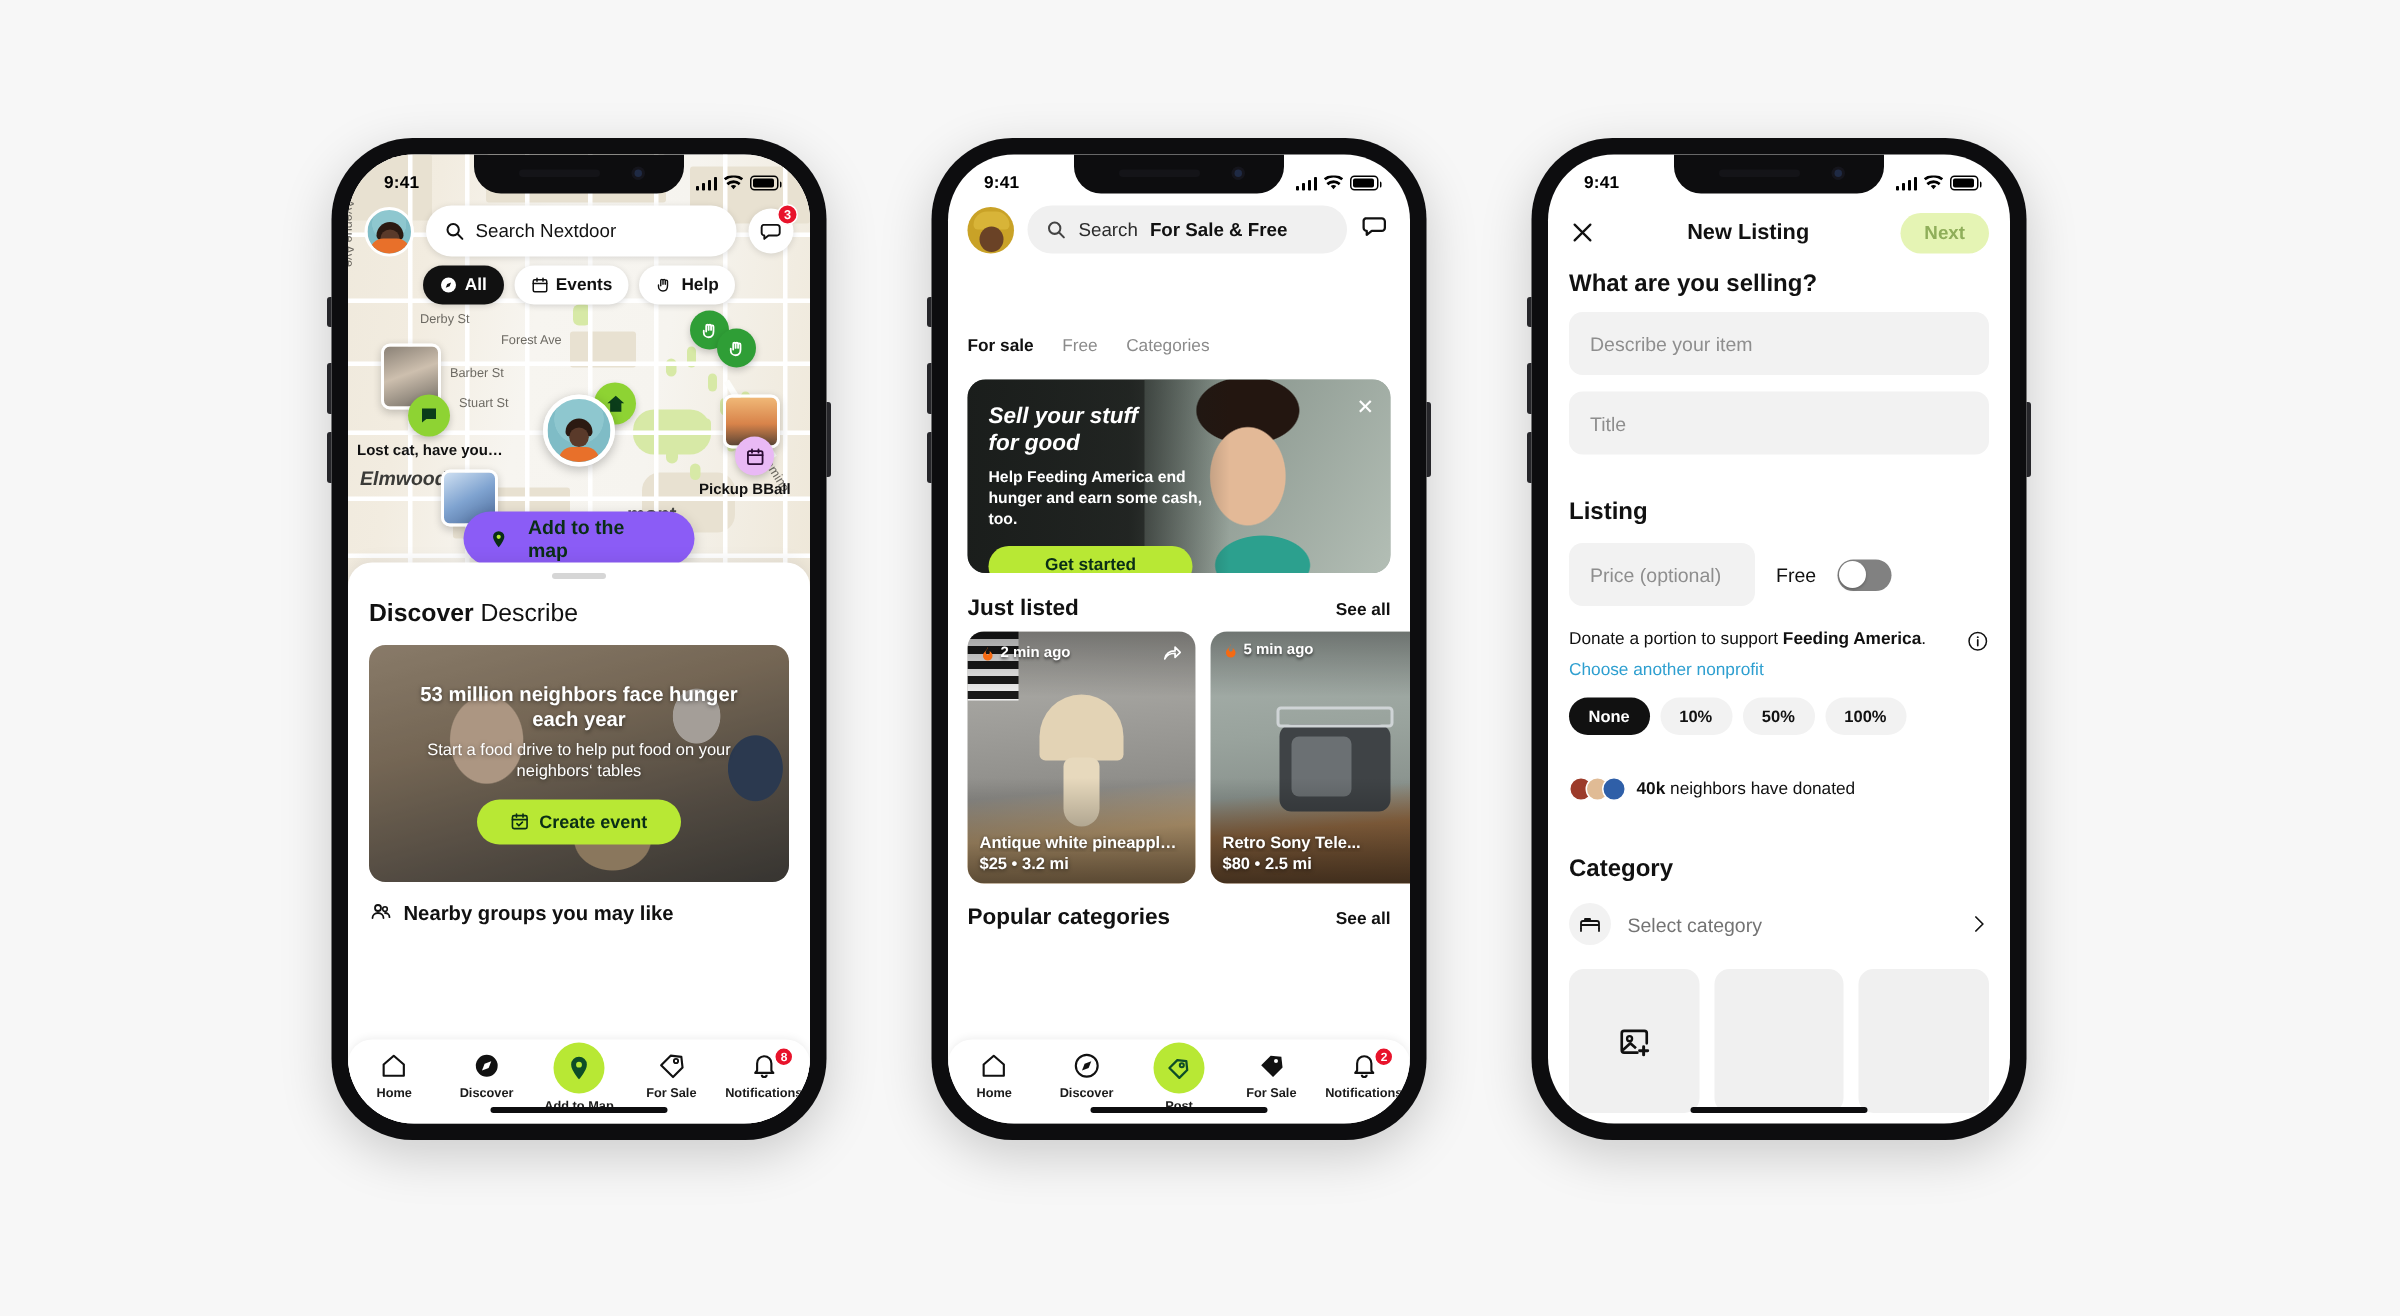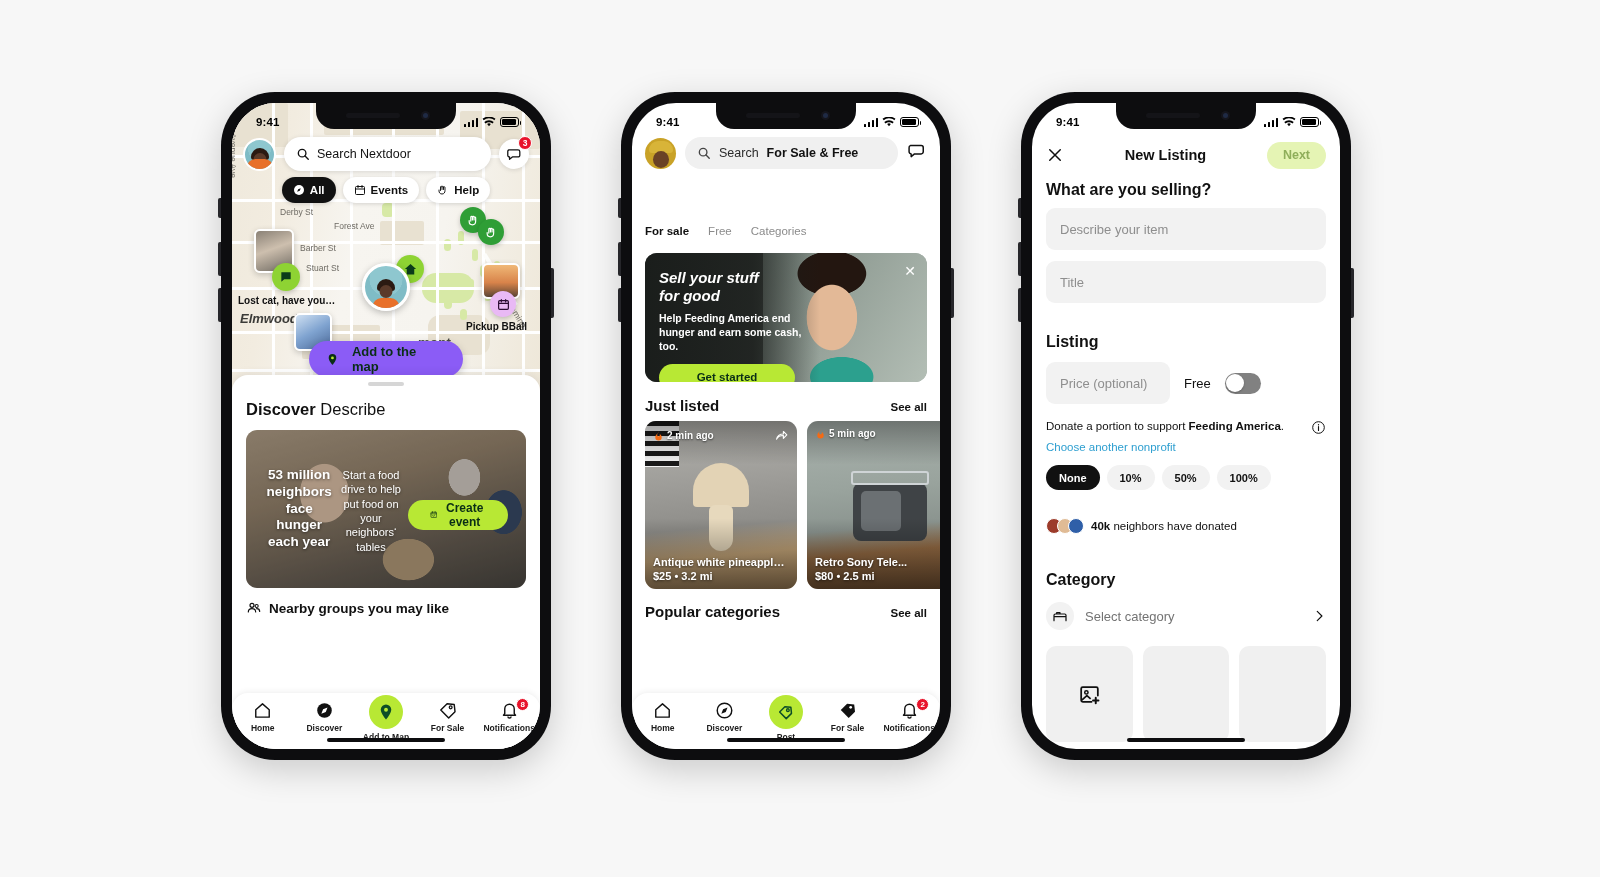--- a/index.html
+++ b/index.html
@@ -126,21 +126,21 @@
   .promo { margin:11px 14px 0; height:158px; border-radius:11px; overflow:hidden;
     position:relative;
     background:linear-gradient(165deg,#b9a68e 0%,#9d8a72 35%,#6e6458 70%,#4a4742 100%); }
   .promo .people { position:absolute; inset:0;
     background:
       radial-gradient(ellipse 40px 48px at 28% 40%, #e8cbb0 0 60%, transparent 62%),
       radial-gradient(ellipse 26px 30px at 78% 30%, #ded6cd 0 60%, transparent 62%),
       radial-gradient(ellipse 30px 36px at 92% 52%, #3a4d6b 0 60%, transparent 62%),
       radial-gradient(ellipse 42px 34px at 58% 82%, #bba17e 0 60%, transparent 62%); }
   .promo .shade { position:absolute; inset:0; background:rgba(0,0,0,.26); }
-  .promo .ptxt { position:absolute; inset:0; display:flex; flex-direction:row;
+  .promo .ptxt { position:absolute; inset:0; display:flex; flex-direction:column;
     align-items:center; justify-content:center; text-align:center; padding:0 18px; color:#fff; }
   .promo .ph { font-size:13.5px; font-weight:800; line-height:1.25; text-shadow:0 1px 3px rgba(0,0,0,.5); }
   .promo .ps { font-size:11px; font-weight:500; line-height:1.3; margin-top:4px; text-shadow:0 1px 3px rgba(0,0,0,.5); }
   .promo .pbtn { margin-top:11px; height:30px; background:#b8e834; border-radius:18px;
     display:flex; align-items:center; gap:6px; padding:0 22px; color:#0a2e16;
     font-size:12px; font-weight:700; }
   .nearby { display:flex; align-items:center; gap:7px; margin:12px 0 0 14px;
     font-size:13.5px; font-weight:700; color:#111; }
 
   .tabbar { position:absolute; left:0; right:0; bottom:0; height:56px; background:#fff;

